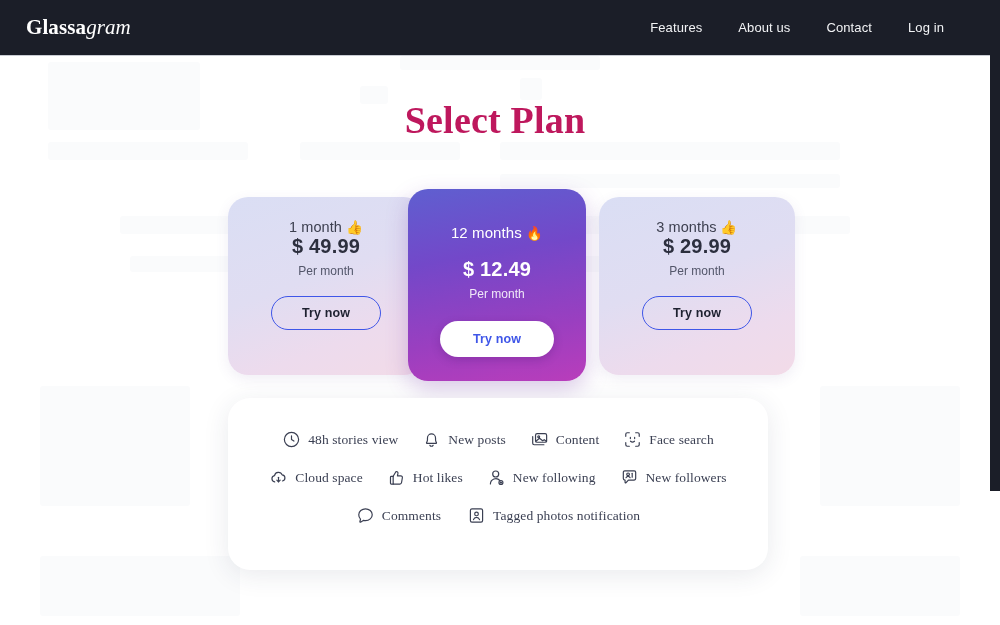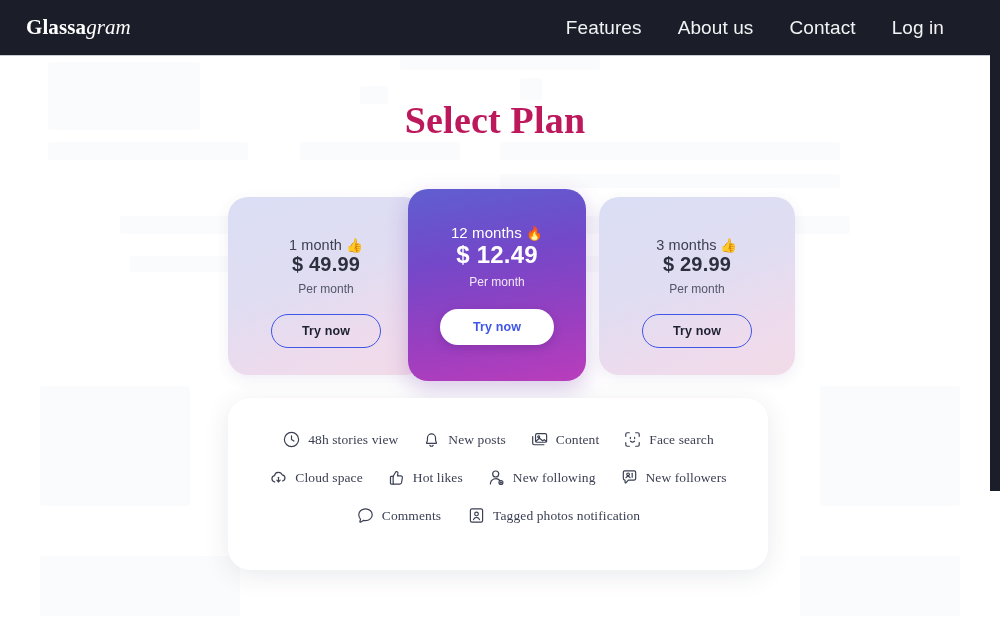--- a/index.html
+++ b/index.html
@@ -62,21 +62,21 @@
   .brand .b2 { font-style: italic; font-weight: 400; }
 
   .nav-links {
     margin-left: auto;
     display: flex;
     align-items: center;
     gap: 36px;
   }
   .nav-link {
     color: #f2f3f5;
-    font-size: 19px;
+    font-size: 13px;
     text-decoration: none;
     white-space: nowrap;
     letter-spacing: .1px;
   }
 
   
   .main {
     position: absolute;
     top: 57px; left: 0;
     width: 990px;
@@ -113,21 +113,21 @@
     display: flex;
     flex-direction: column;
     align-items: center;
   }
   .plan-card.side {
     top: 8px;
     width: 196px;
     height: 178px;
     background: linear-gradient(160deg, #dadef4 0%, #e0ddf2 45%, #eddbed 75%, #f2dbe8 100%);
     box-shadow: 0 4px 14px rgba(90, 70, 140, .09);
-    padding-top: 40px;
+    padding-top: 22px;
   }
   .plan-card.side.left  { left: 228px; }
   .plan-card.side.right { left: 599px; }
 
   .plan-card.featured {
     top: 0px;
     left: 408px;
     width: 178px;
     height: 192px;
     background: linear-gradient(170deg, #5f5fd0 0%, #7348c9 35%, #9a3fc0 72%, #b93dbb 100%);
@@ -145,21 +145,21 @@
   .plan-emoji { font-size: 13.5px; }
 
   .plan-price {
     margin-top: 0;
     font-size: 20px;
     font-weight: 700;
     color: #2c2f3e;
     letter-spacing: .2px;
     white-space: nowrap;
   }
-  .featured .plan-price { color: #ffffff; font-size: 24px; }
+  .featured .plan-price { color: #ffffff; font-size: 20px; margin-top: 17px; }
 
   .plan-period {
     margin-top: 6px;
     font-size: 12px;
     color: #53566a;
   }
   .featured .plan-period { color: #f0e8f8; }
 
   .plan-cta {
     margin-top: 18px;

